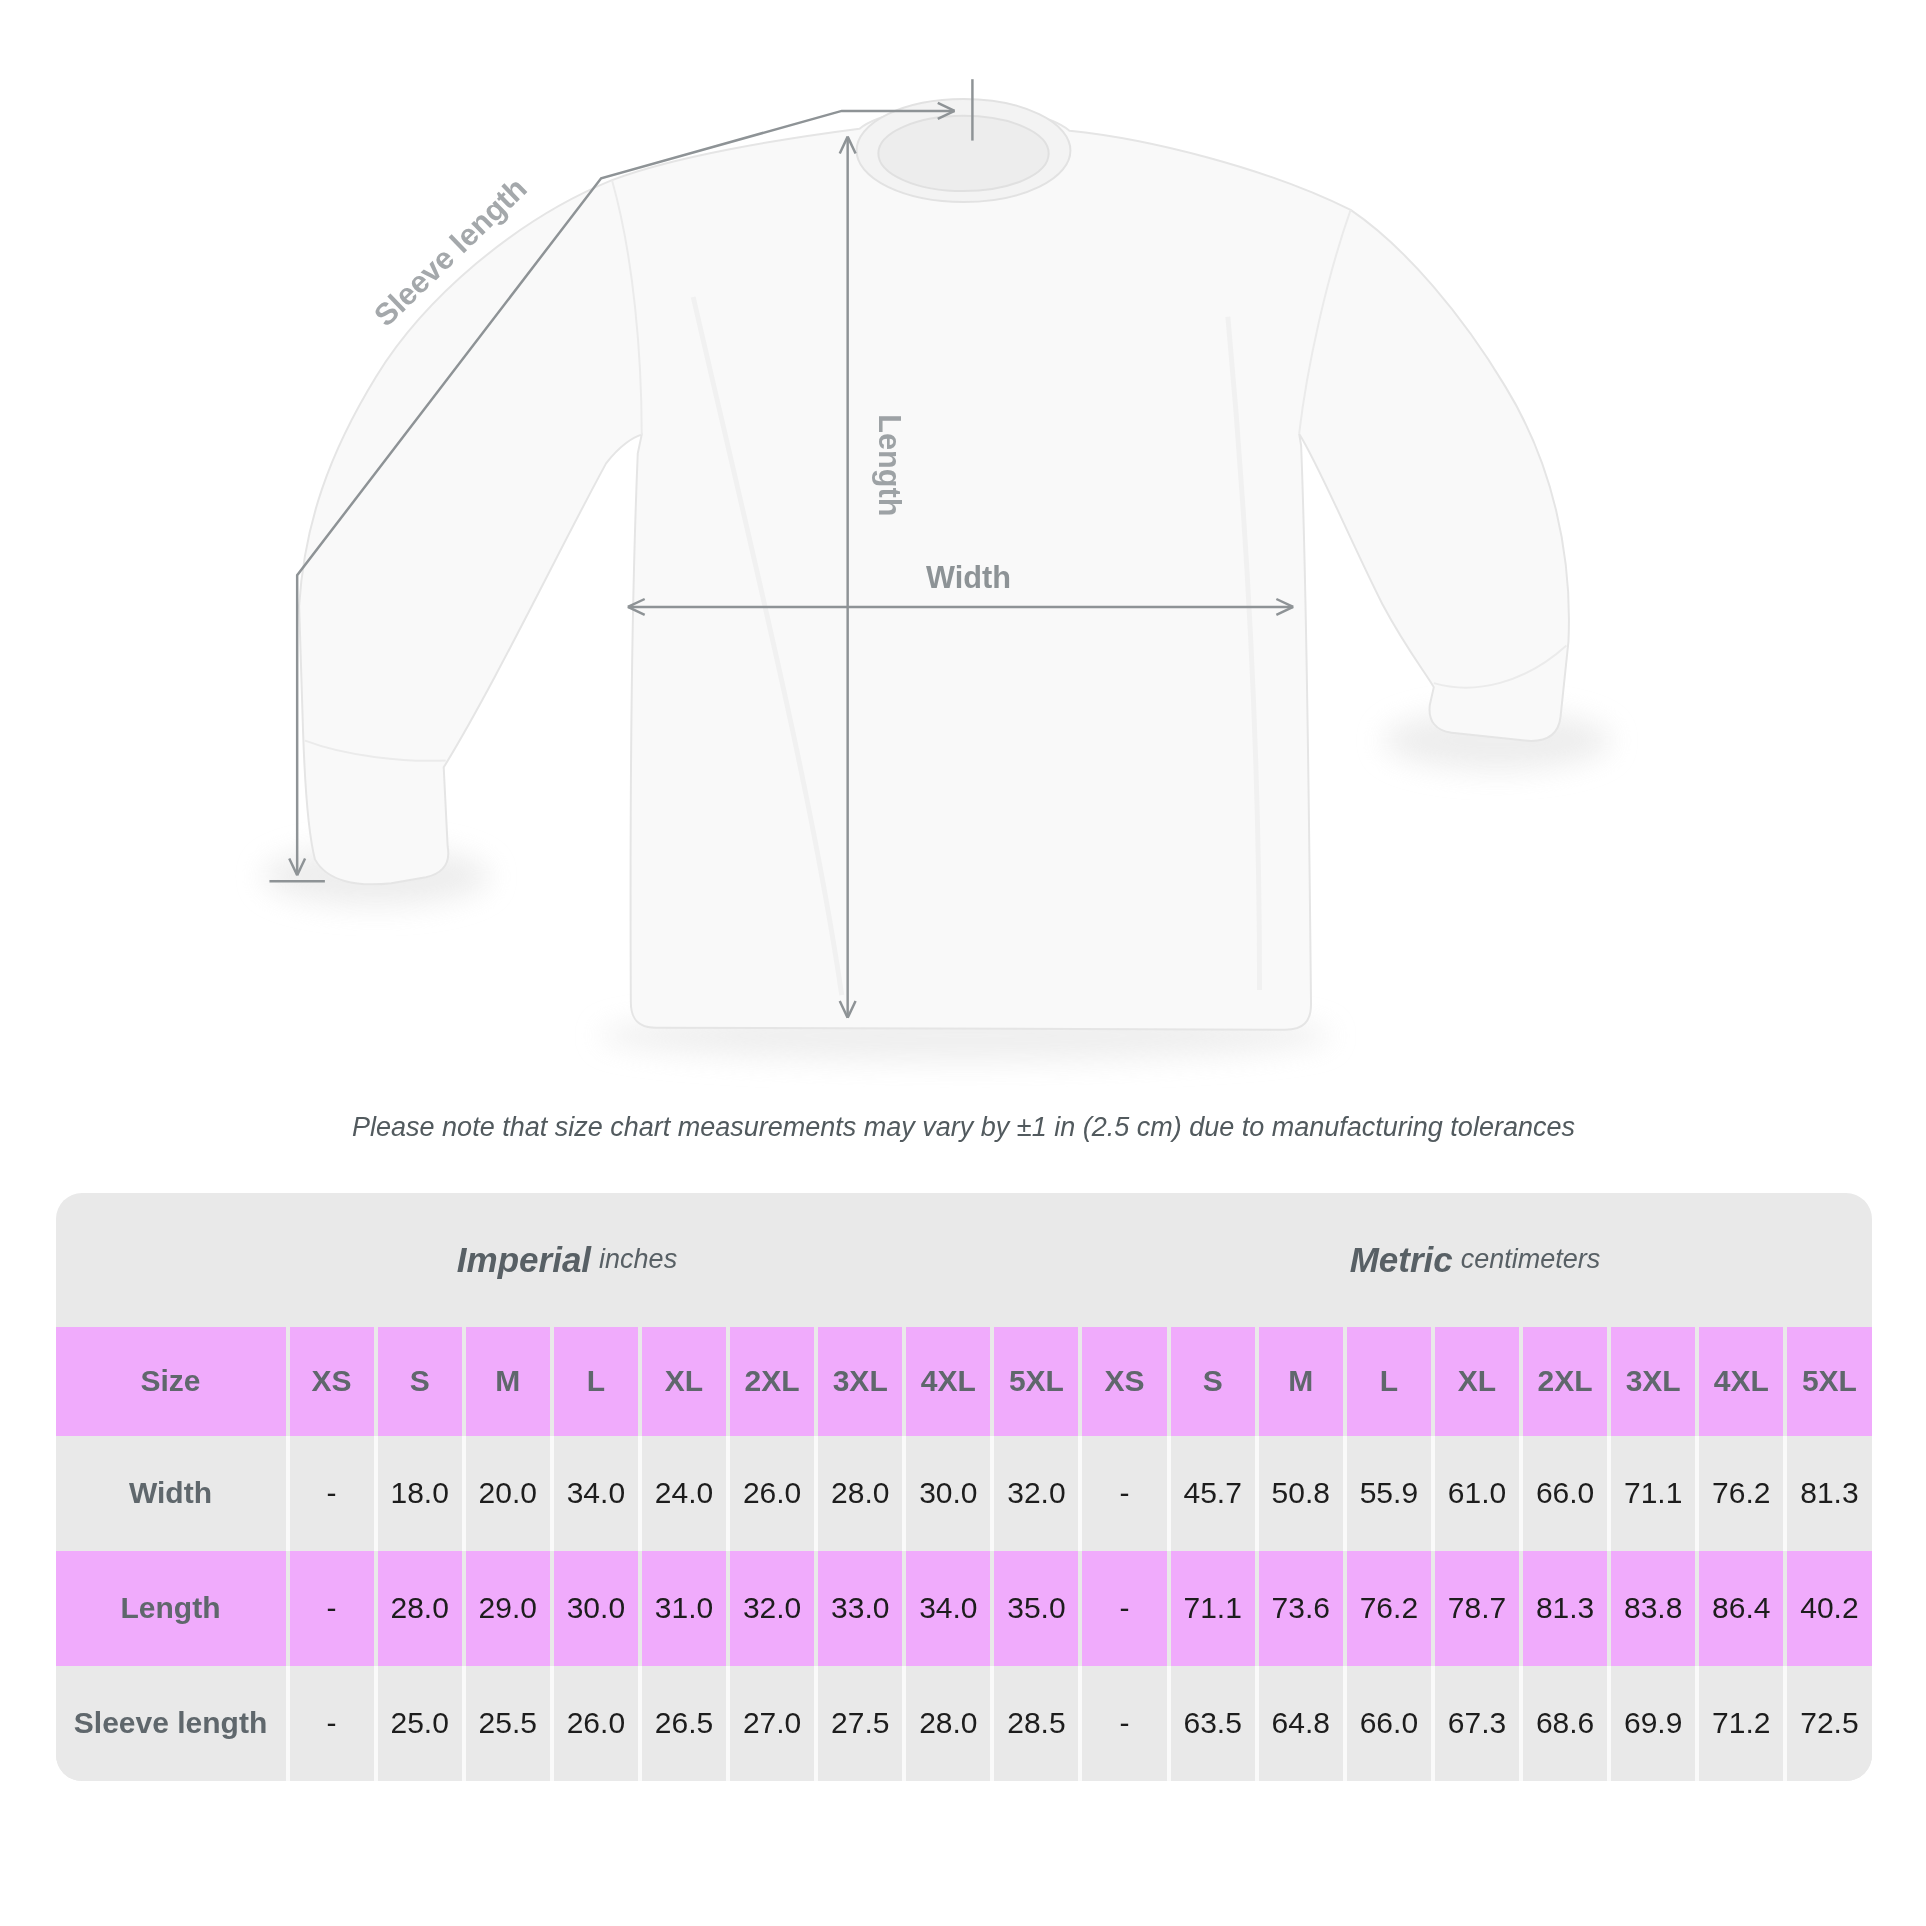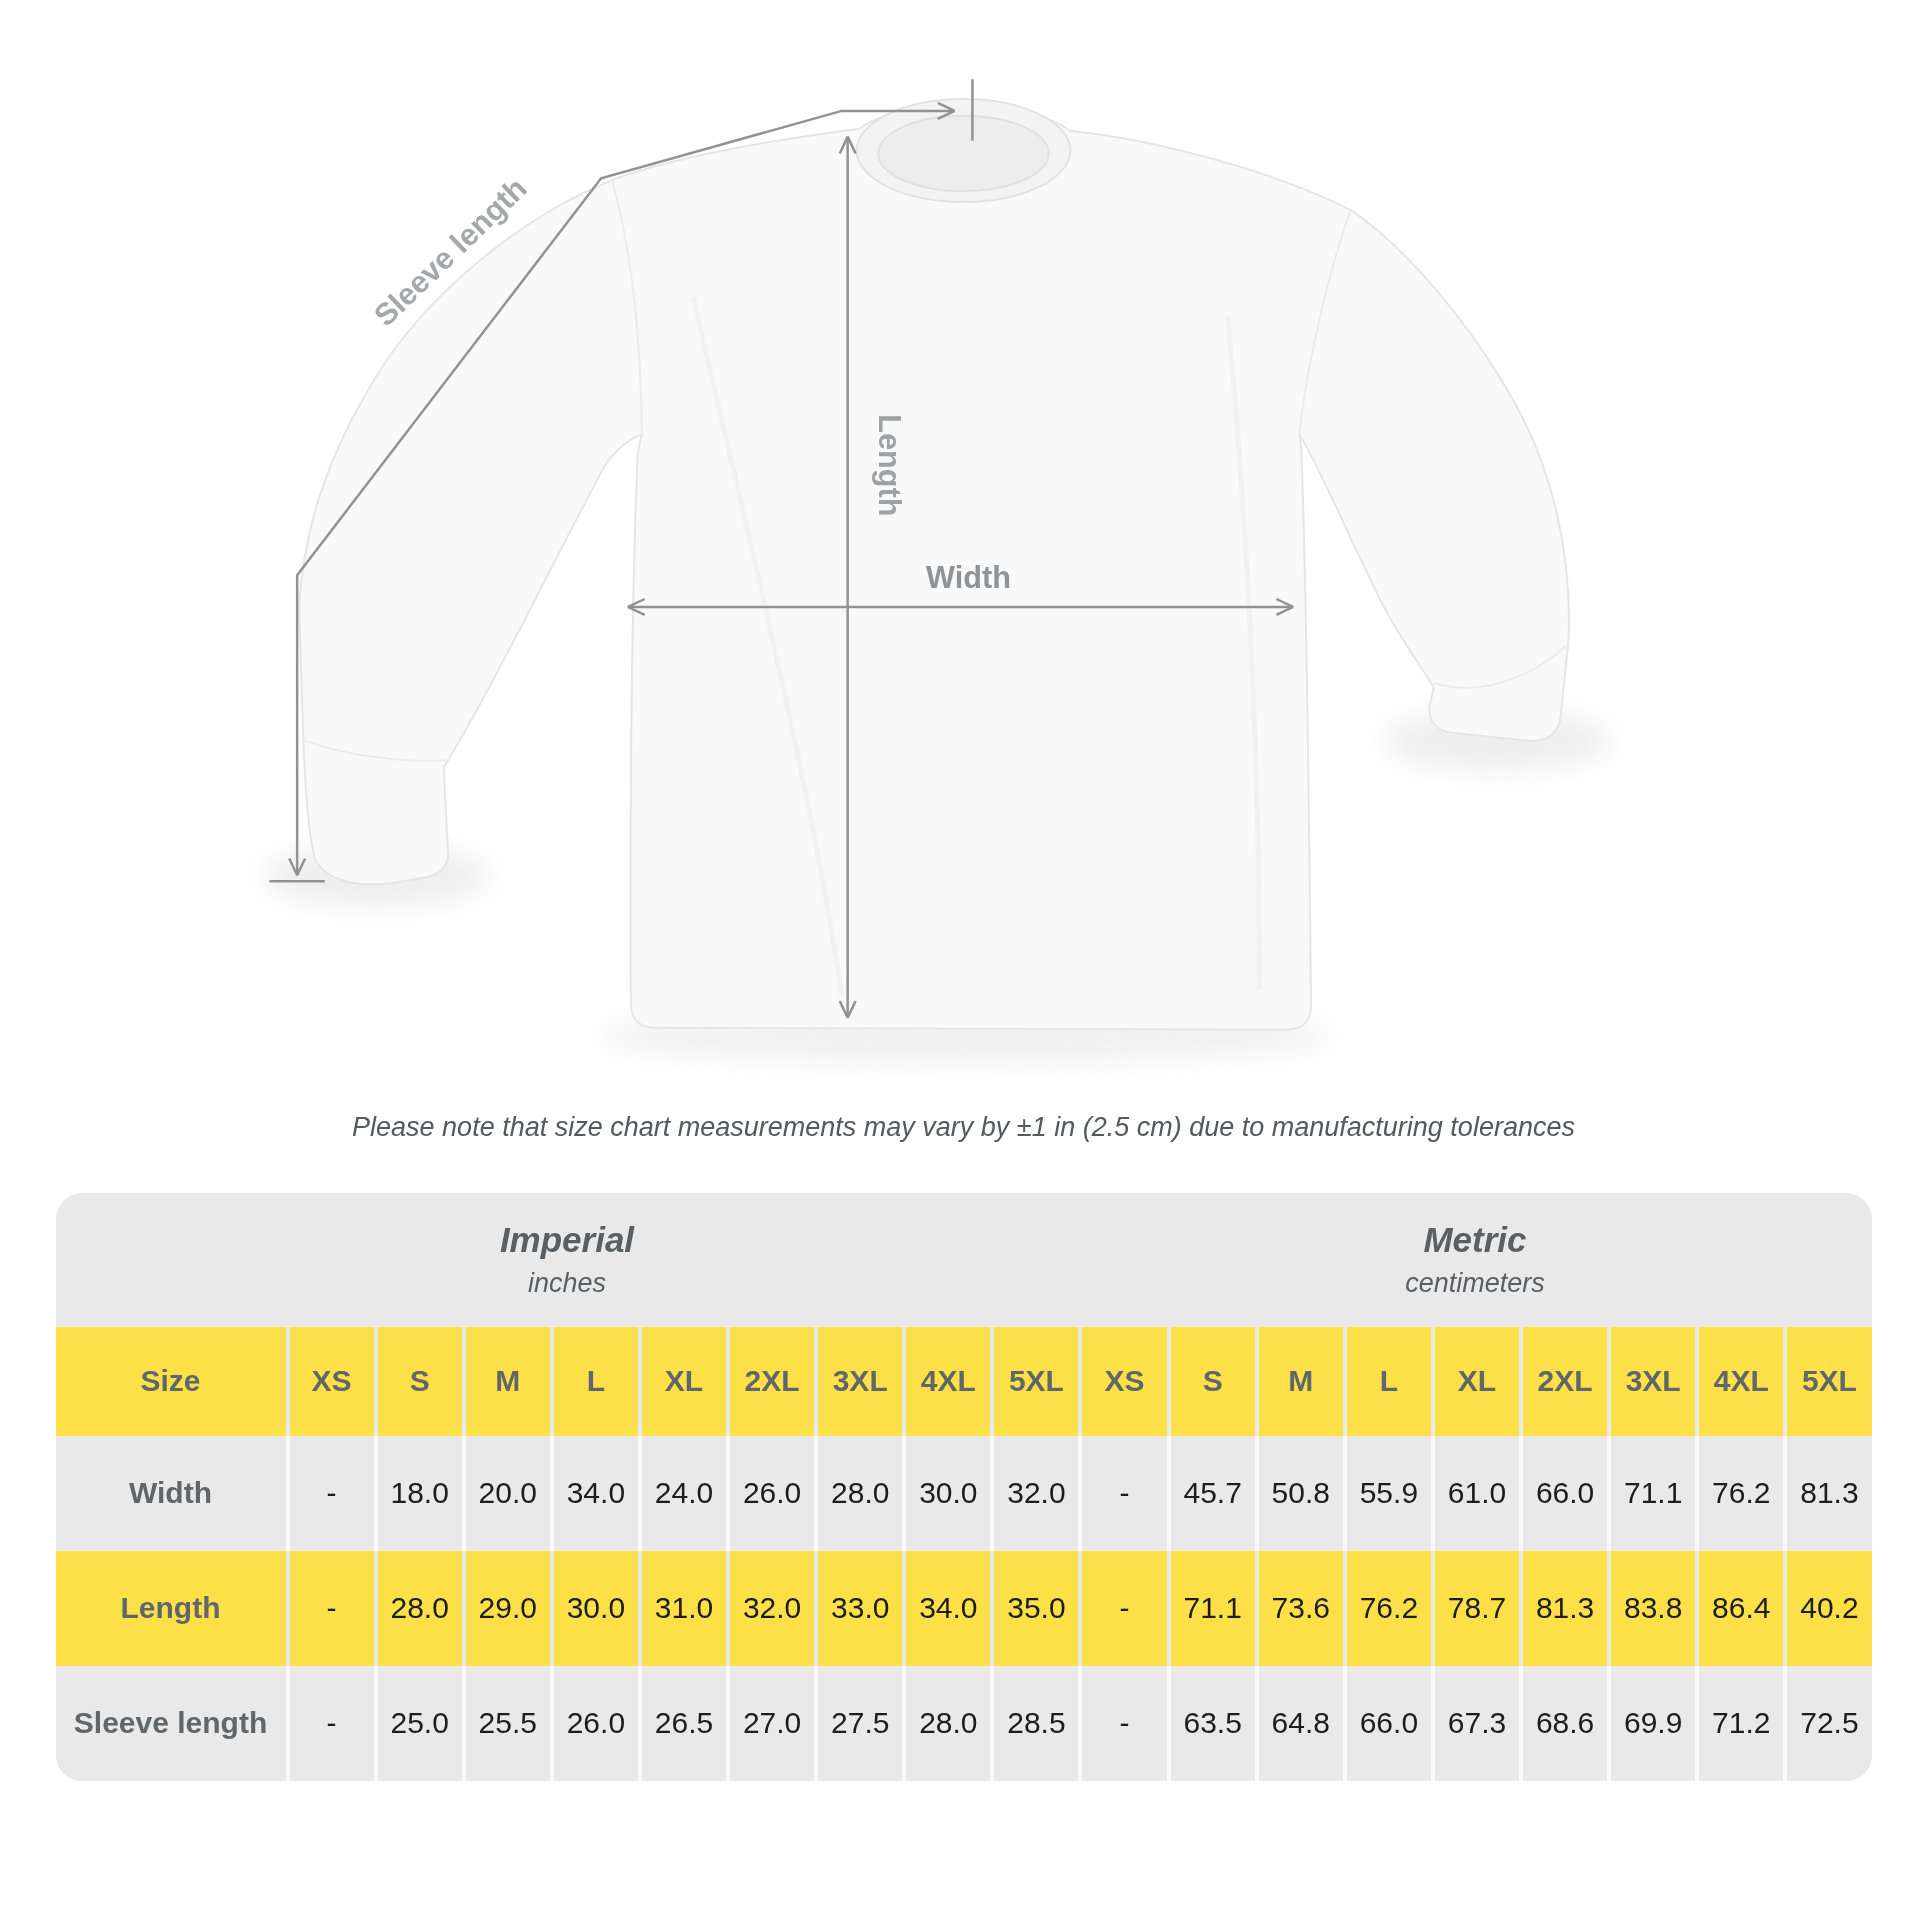--- a/index.html
+++ b/index.html
@@ -19,30 +19,30 @@
   .subtitle {
     margin:12px 0 16px; text-align:center;
     font-size:27px; font-style:italic; color:#525a5e; line-height:1.25;
   }
 
   .sizetable {
     width:1816px; margin:48px auto 0;
     background:#e9e9e9; border-radius:26px; overflow:hidden;
   }
   .ghead { display:flex; height:134px; }
-  .grp { display:flex; flex-direction:column; align-items:center; justify-content:center; gap:8px; }
+  .grp { display:flex; flex-direction:row; align-items:center; justify-content:center; gap:8px; }
   .grp-imperial { flex:9 0 230px; }
   .grp-metric   { flex:9 0 0; }
   .grp-name { font-size:35px; font-weight:700; font-style:italic; color:#586065; }
   .grp-unit { font-size:27px; font-style:italic; color:#586065; }
 
   .trow { display:flex; }
   .trow-header { height:109px; }
   .trow-data   { height:115px; }
-  .row-white { background:#fde047; --sep:#e9e9e9; }
+  .row-white { background:#f0abfc; --sep:#e9e9e9; }
   .row-gray  { background:#e9e9e9; --sep:#fafafa; }
   .cell {
     flex:1 0 0; box-sizing:border-box;
     display:flex; align-items:center; justify-content:center;
     font-size:30px;
   }
   .cell + .cell { border-left:4px solid var(--sep); }
   .cell-label { flex:0 0 230px; }
   .hdr { font-weight:700; color:#5f676c; }
   .val { font-weight:400; color:#1d1d1d; }

